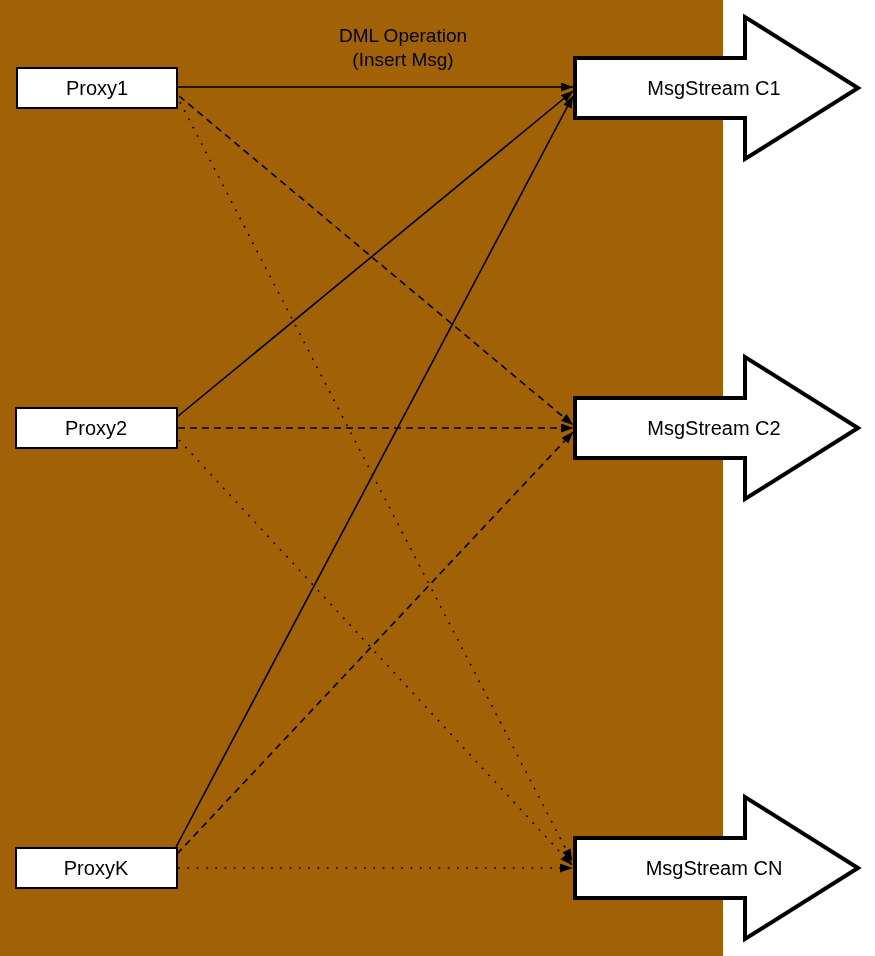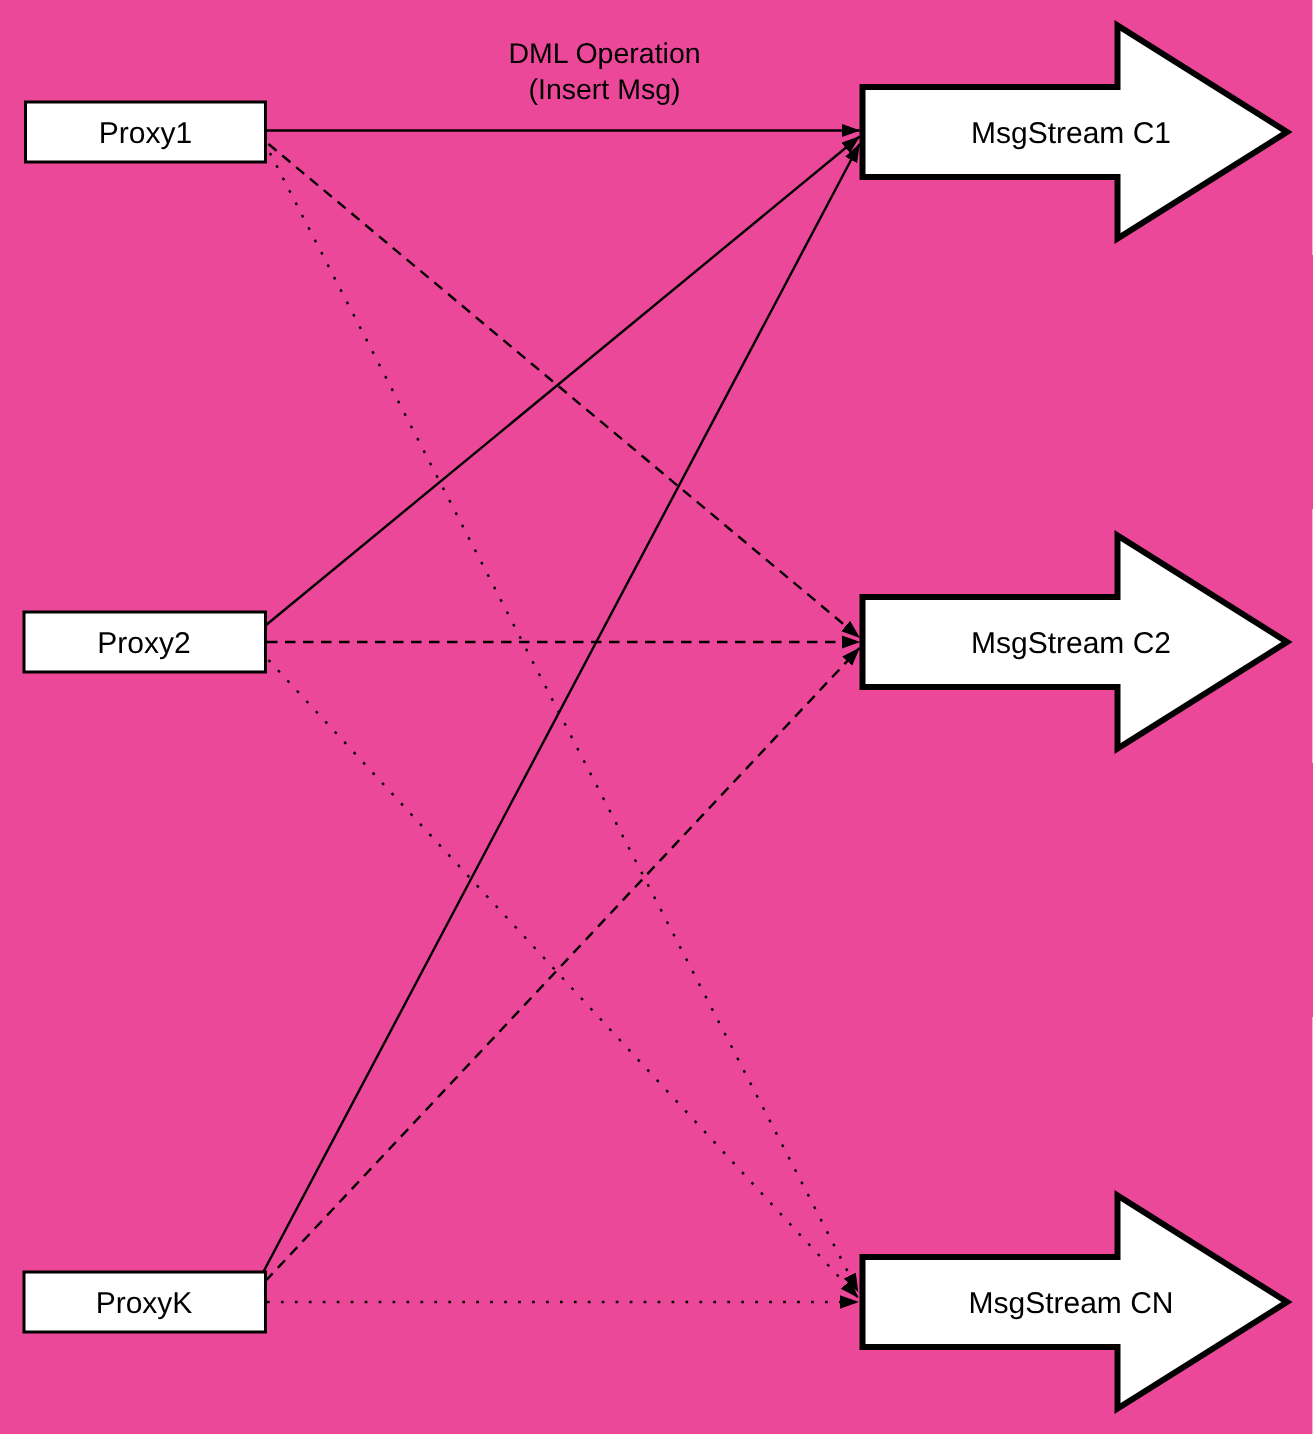--- a/index.html
+++ b/index.html
@@ -1,24 +1,24 @@
 <!DOCTYPE html>
 <html><head>
 <meta charset="utf-8">
 <style>
   html, body {
     margin: 0;
     padding: 0;
     background: #ffffff;
   }
   .canvas-wrap {
-    width: 875px;
+    width: 723px;
     height: 956px;
     position: relative;
-    background: #ec4899;
+    background: #a16207;
   }
   svg text {
     font-family: "Liberation Sans", sans-serif;
     fill: #000000;
   }
   .node-rect {
     fill: #ffffff;
     stroke: #000000;
     stroke-width: 2;
   }

